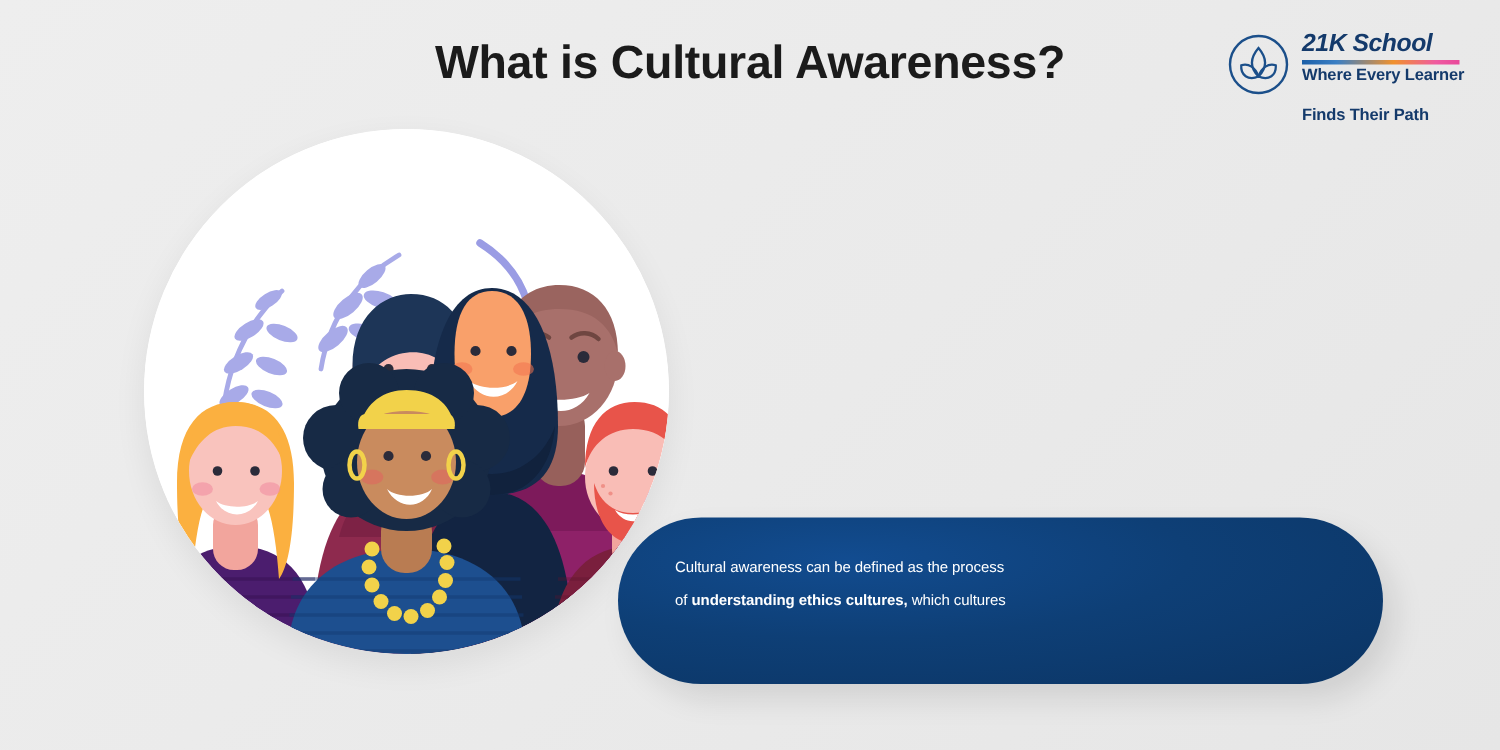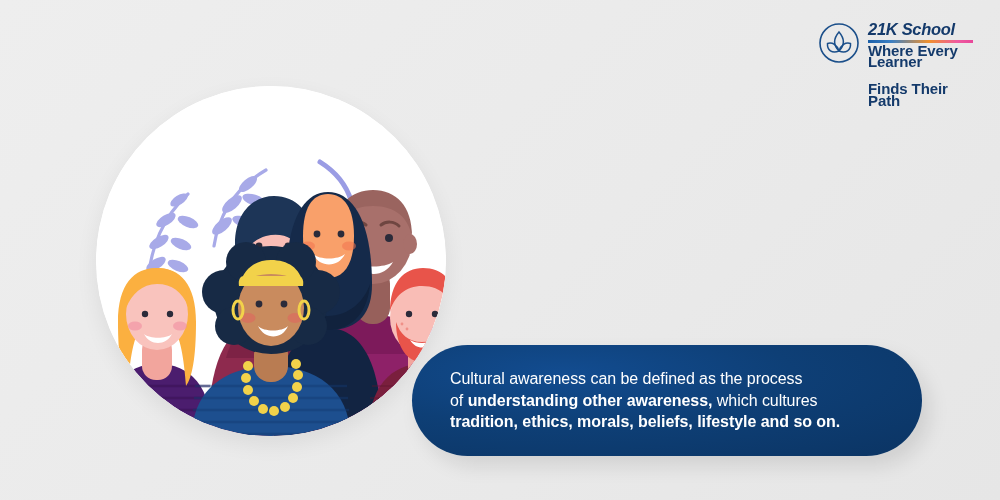--- a/index.html
+++ b/index.html
@@ -30,21 +30,21 @@
   #logo-text-wrap { position:absolute; left:50px; top:0px; width:112px; }
   #logo-brand {
     font-size:16.5px; font-weight:bold; color:#143a6b;
     letter-spacing:-0.3px; line-height:19px;font-style:italic;
   }
   #logo-rule {
     width:105px; height:2.5px; margin-top:1px;
     background:linear-gradient(90deg,#1b5fa8 0%,#3b7fc4 22%,#f0912d 58%,#ef5ba0 85%,#e8489a 100%);
   }
   .logo-tag {
-    font-size:15px; font-weight:bold; color:#143a6b;
+    font-size:11px; font-weight:bold; color:#143a6b;
     line-height:11.4px; letter-spacing:-0.1px; margin-top:2px;
   }
 
   
   #illustration {
     position:absolute; left:96px; top:86px;
     width:350px; height:350px;
     border-radius:50%;
     background:#ffffff;
     overflow:hidden;
@@ -55,30 +55,31 @@
   
   #callout {
     position:absolute; left:412px; top:345px;
     width:510px; height:111px;
     border-radius:56px;
     background:radial-gradient(ellipse at 30% 25%, #124c90 0%, #0e3f76 45%, #0b3463 100%);
     box-shadow:8px 10px 20px rgba(0,0,0,0.10);
   }
   #callout-text {
     position:absolute; left:38px; top:23px; width:440px;
-    color:#ffffff; font-size:16px; line-height:21.5px;
+    color:#ffffff; font-size:10px; line-height:21.5px;
     letter-spacing:-0.05px;
   }
   #callout-text b { font-weight:bold; }
 </style>
 </head>
 <body>
 
 <div id="stage">
 
+  <div id="page-title">What is Cultural Awareness?</div>
 
   <div id="logo">
     <span id="logo-mark">
       <svg viewBox="0 0 42 42" width="42" height="42">
         <circle cx="21" cy="21" r="19" fill="none" stroke="#1b4f8a" stroke-width="1.6"></circle>
         <path d="M21 10 C27 17 27 23 21 29 C15 23 15 17 21 10 Z" fill="none" stroke="#1b4f8a" stroke-width="1.5"></path>
         <path d="M21 29 C14 32 9 28 9.5 21.5 C14.5 20 19 23 21 29 Z" fill="none" stroke="#1b4f8a" stroke-width="1.5"></path>
         <path d="M21 29 C28 32 33 28 32.5 21.5 C27.5 20 23 23 21 29 Z" fill="none" stroke="#1b4f8a" stroke-width="1.5"></path>
       </svg>
     </span>
@@ -273,18 +274,17 @@
             <circle cx="200" cy="278" r="5"></circle>
           </g>
         </g>
       </g>
     </svg>
   </div>
 
   <div id="callout">
     <div id="callout-text">
       <span>Cultural awareness can be defined as the process</span><br>
-      <span>of </span><b>understanding other awareness,</b><span> which cultures</span><br>
-      <b>tradition, ethics, morals, beliefs, lifestyle and so on.</b>
+      <span>of </span><b>understanding ethics cultures,</b><span> which cultures</span><br>
     </div>
   </div>
 
 </div>
 
 </body></html>

